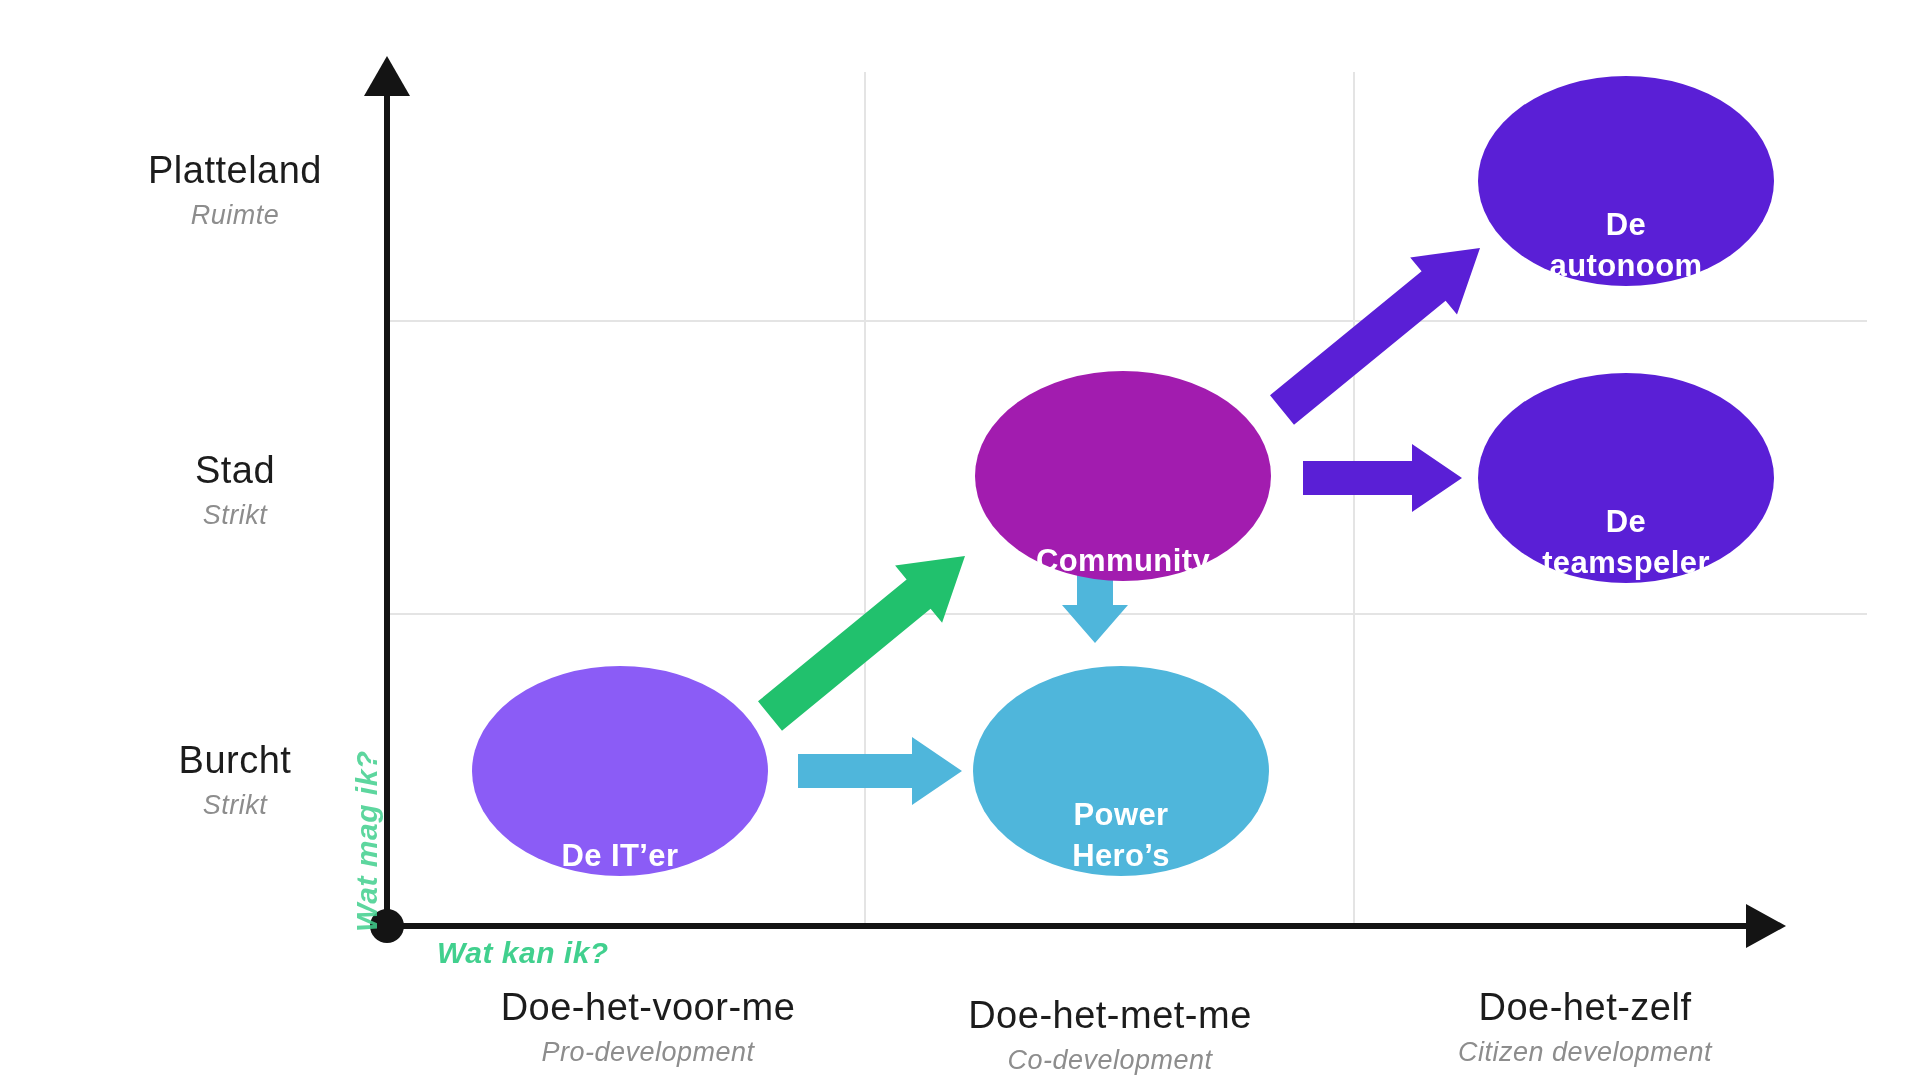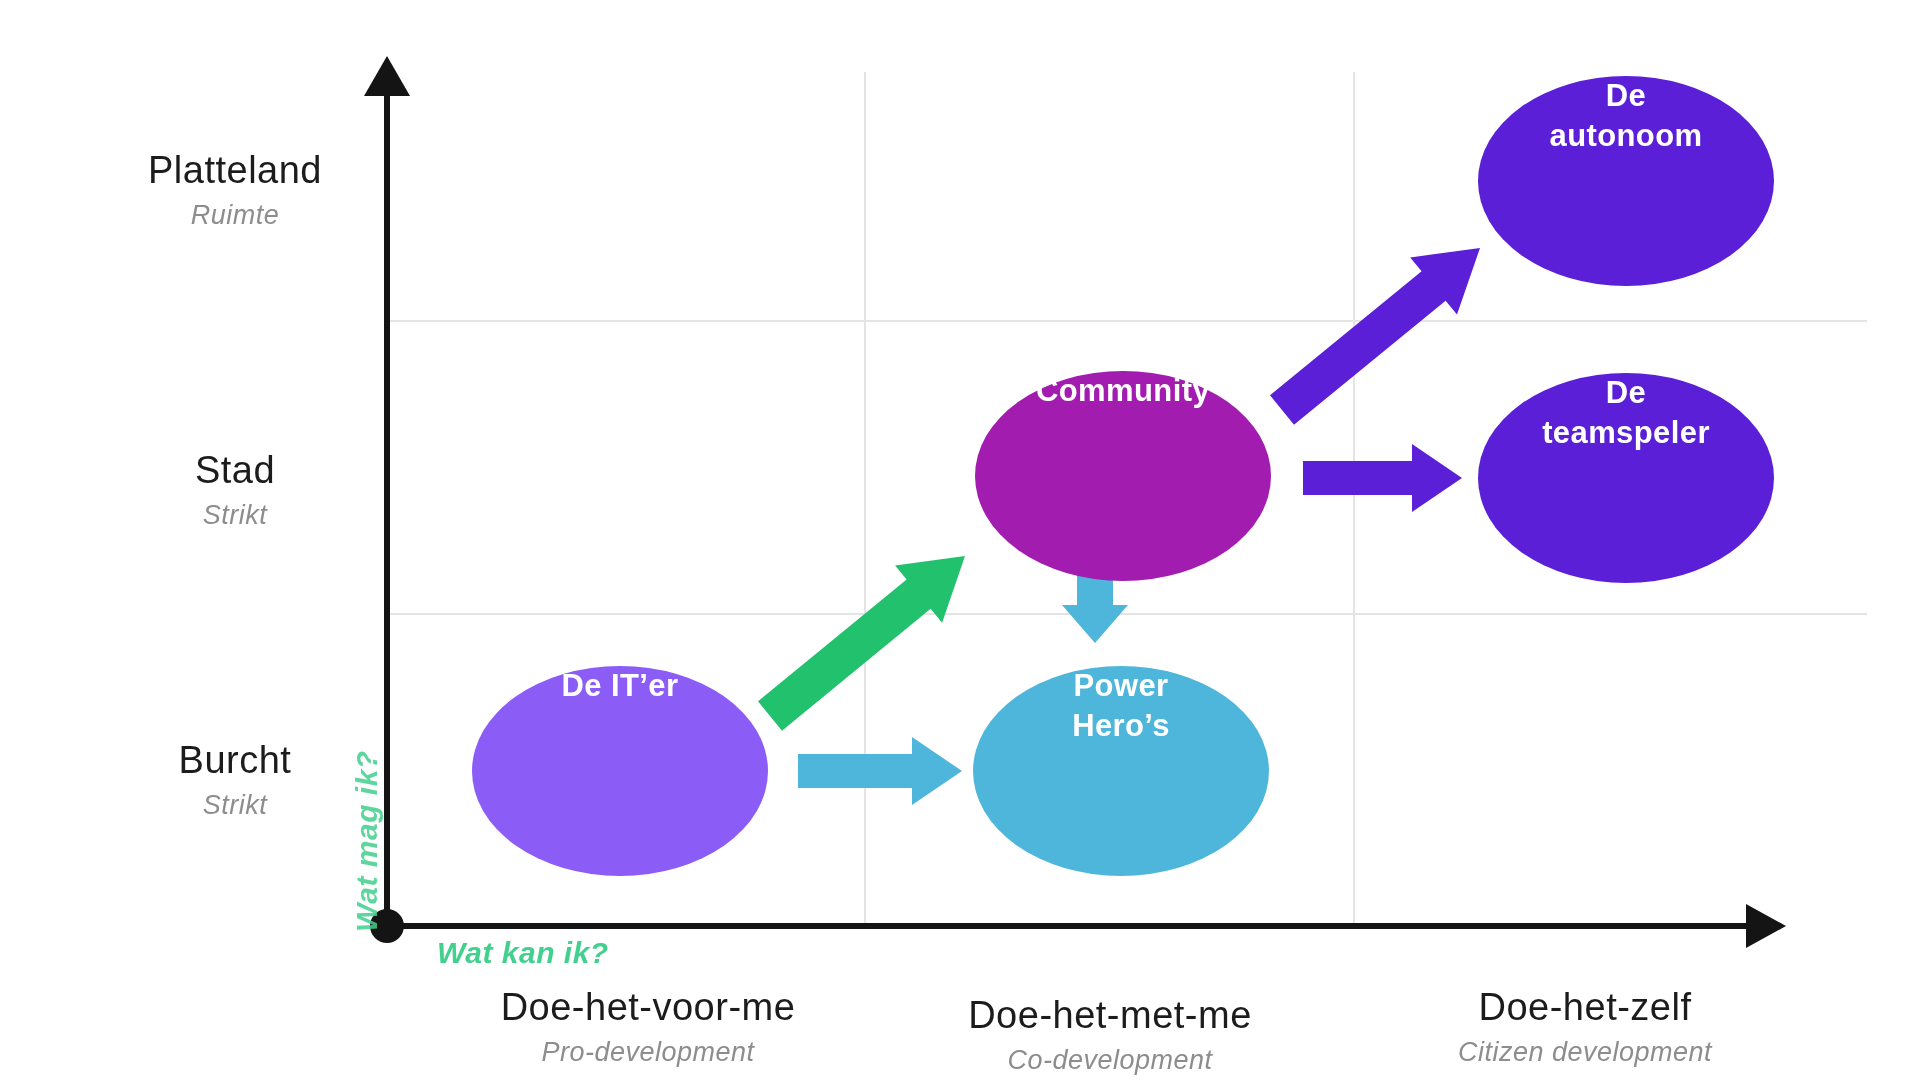--- a/index.html
+++ b/index.html
@@ -2,21 +2,21 @@
 <html><head>
 <meta charset="utf-8">
 <style>
   html,body{margin:0;padding:0;background:#ffffff;}
   .canvas{
     position:relative;width:1920px;height:1080px;overflow:hidden;background:#ffffff;
     font-family:"Liberation Sans", sans-serif;
   }
   .layer{position:absolute;left:0;top:0;}
   .node{
-    position:absolute;border-radius:50%;display:flex;align-items:flex-start;justify-content:center;
+    position:absolute;border-radius:50%;display:flex;align-items:flex-end;justify-content:center;
     text-align:center;
   }
   .node-label{
     color:#ffffff;font-weight:700;font-size:31px;line-height:1.3;letter-spacing:.4px;
     white-space:pre-line;
   }
   .cat{position:absolute;text-align:center;}
   .cat-label{font-size:38px;font-weight:400;color:#1c1c1c;line-height:44px;letter-spacing:.5px;}
   .cat-sub{font-size:27px;font-style:italic;color:#8d8d8d;margin-top:8px;letter-spacing:.5px;}
   .axis-question{

